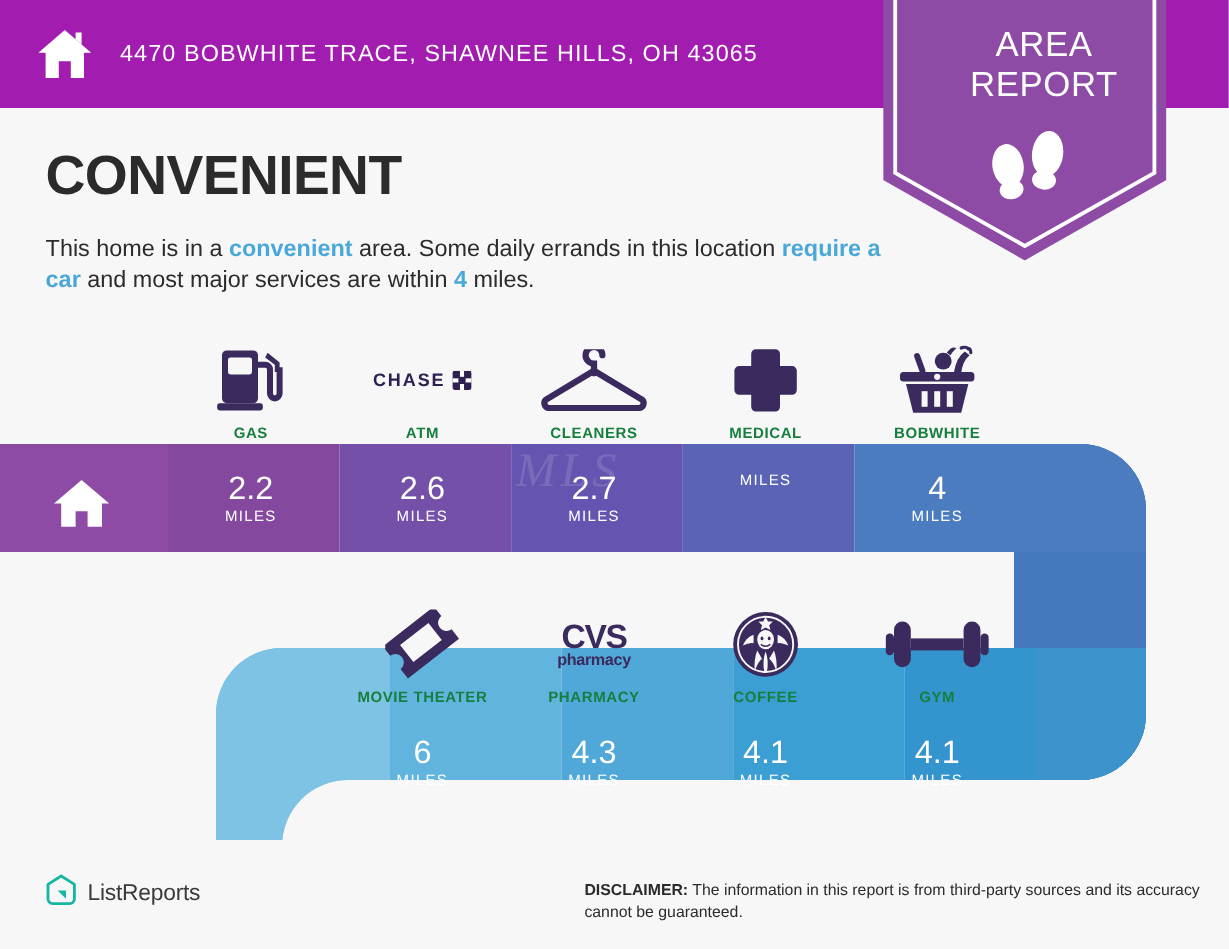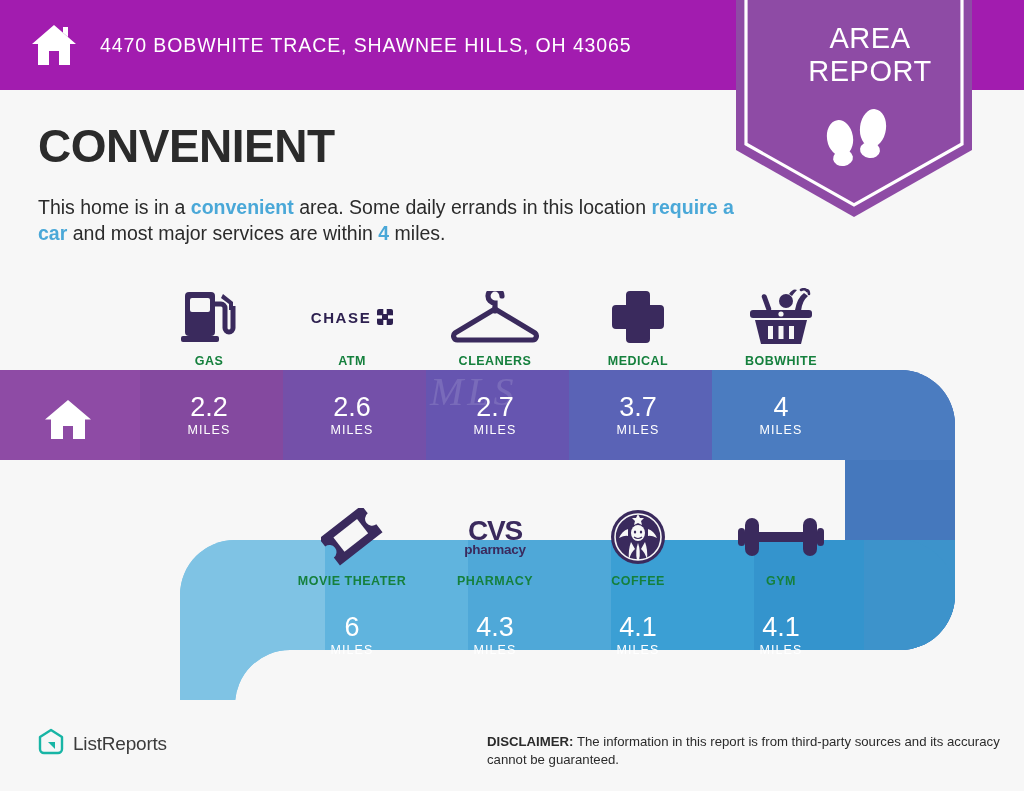--- a/index.html
+++ b/index.html
@@ -339,21 +339,20 @@
 </div>
 <div class="val-cell" style="left:281px; top:392px;">
   <div class="val-num">2.6</div>
   <div class="val-unit">MILES</div>
 </div>
 <div class="val-cell" style="left:424px; top:392px;">
   <div class="val-num">2.7</div>
   <div class="val-unit">MILES</div>
 </div>
 <div class="val-cell" style="left:567px; top:392px;">
-  <div class="val-num">3.7</div>
   <div class="val-unit">MILES</div>
 </div>
 <div class="val-cell" style="left:710px; top:392px;">
   <div class="val-num">4</div>
   <div class="val-unit">MILES</div>
 </div>
 
 <div class="icon-row" style="left:0; top:488px; width:1024px; z-index:3;">
 
   <div class="icon-cell" style="left:281px;">

